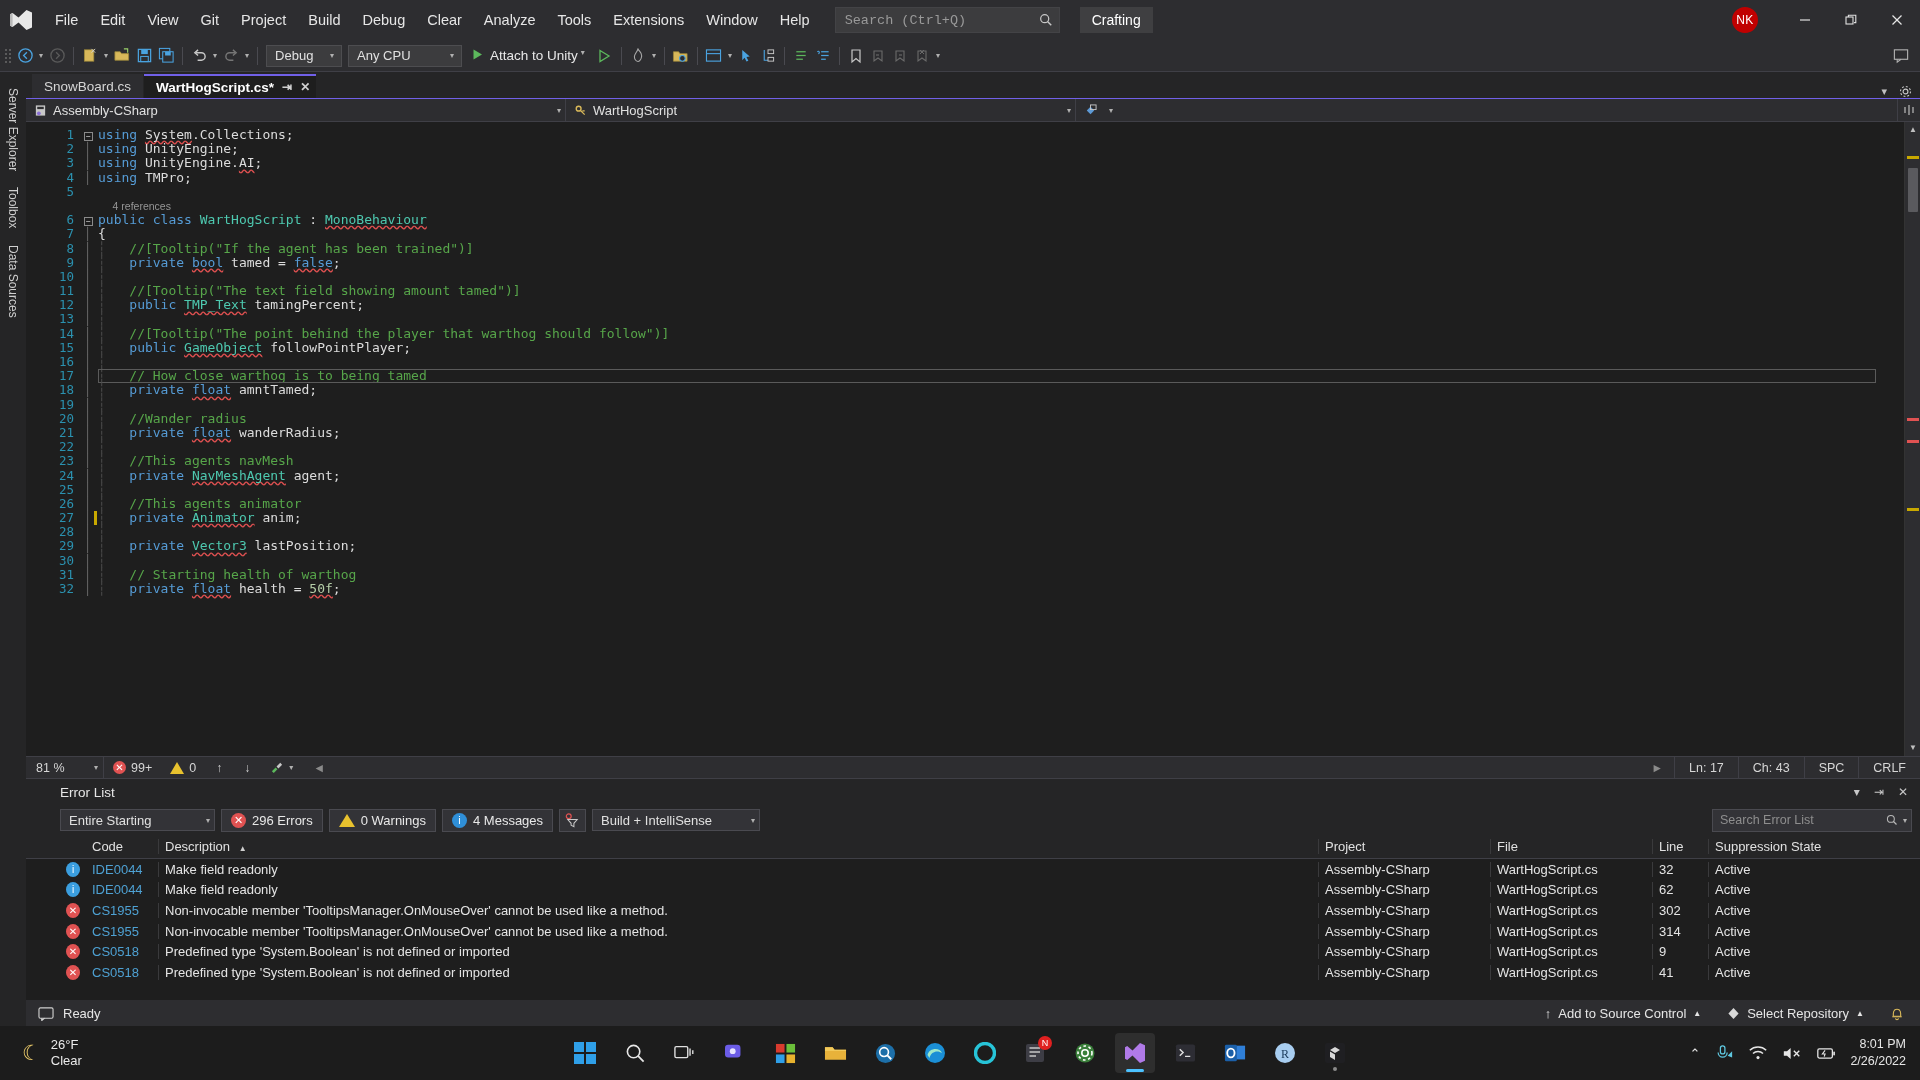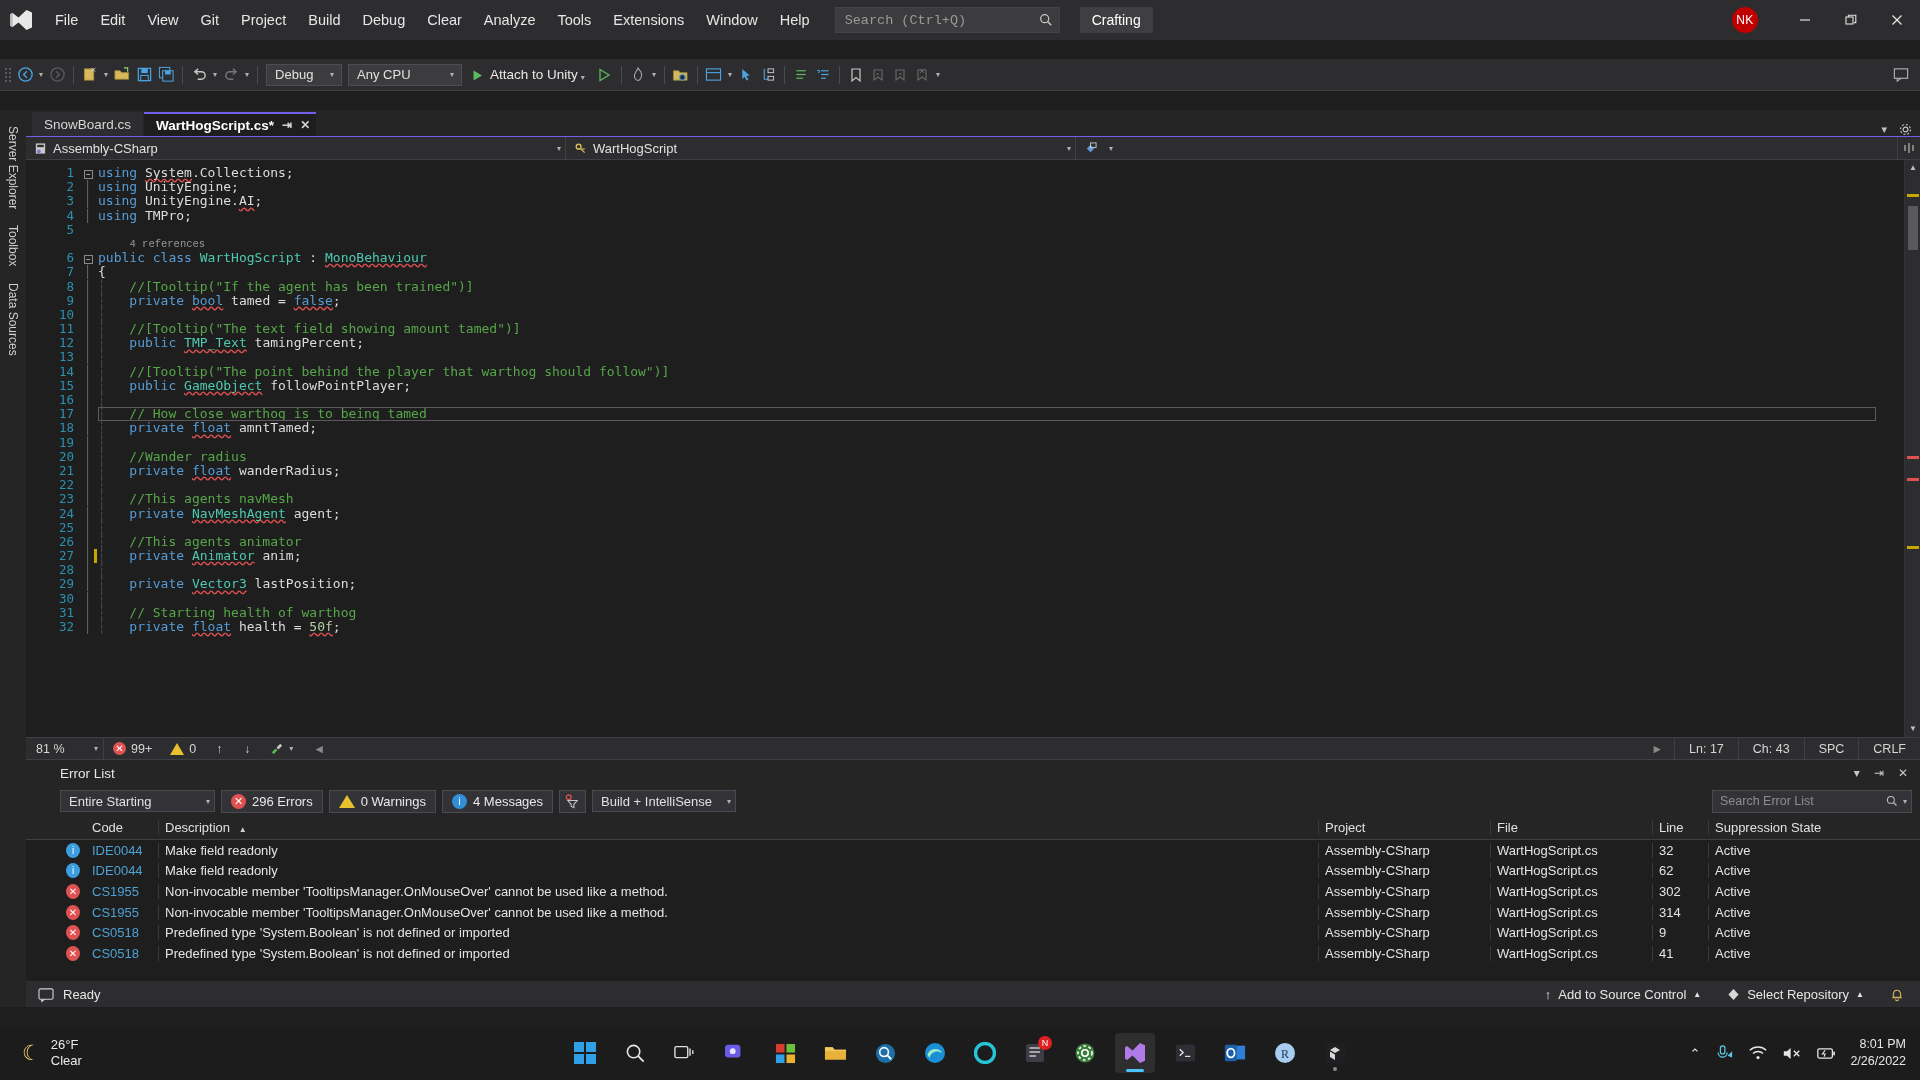--- a/index.html
+++ b/index.html
@@ -2,21 +2,21 @@
 <html><head>
 <meta charset="utf-8">
 <style>
   * { box-sizing: border-box; margin: 0; padding: 0; }
   html, body {
     width: 1920px; height: 1080px;
     background: #1e1e1e; overflow: hidden;
     font-family: "Liberation Sans", sans-serif;
     color: #f1f1f1; -webkit-font-smoothing: antialiased;
   }
-  #app { position: relative; width: 1920px; height: 1080px; display: flex; flex-direction: column; gap: 19px; }
+  #app { position: relative; width: 1920px; height: 1080px; display: flex; flex-direction: column; }
 
   
   .titlebar {
     height: 40px; background: #2d2d30; display: flex; align-items: center;
     flex: 0 0 40px; padding-left: 6px;
   }
   .vs-logo { width: 30px; height: 26px; display: flex; align-items: center; justify-content: center; margin-right: 8px; }
   .menu { display: flex; align-items: center; height: 100%; }
   .menu-item {
     padding: 0 11px; height: 100%; display: flex; align-items: center;
@@ -55,21 +55,21 @@
     height: 24px; min-width: 22px; display: flex; align-items: center; justify-content: center;
     color: #c8c8c8; font-size: 13px; padding: 0 2px;
   }
   .tb-sep { width: 1px; height: 18px; background: #4a4a50; margin: 0 5px; }
   .tb-caret { font-size: 8px; color: #b0b0b0; padding: 0 3px; }
   .tb-combo {
     height: 22px; background: #3c3c3e; border: 1px solid #4d4d50;
     display: flex; align-items: center; justify-content: space-between;
     padding: 0 4px 0 8px; font-size: 13px; color: #e0e0e0; margin: 0 3px;
   }
-  .tb-run { display: flex; align-items: flex-end; font-size: 13.5px; color: #e8e8e8; padding: 0 6px; }
+  .tb-run { display: flex; align-items: flex-start; font-size: 13.5px; color: #e8e8e8; padding: 0 6px; }
   .grip { width: 8px; height: 18px; display: flex; flex-wrap: wrap; align-content: center; margin-right: 2px; }
   .grip i { width: 2px; height: 2px; background: #6a6a6a; margin: 1px; border-radius: 50%; }
 
   
   .body-row { flex: 1; display: flex; min-height: 0; }
   .left-rail {
     width: 26px; background: #252526; flex: 0 0 26px;
     display: flex; flex-direction: column; align-items: center; padding-top: 8px;
   }
   .rail-tab {
@@ -127,21 +127,21 @@
     font-size: 8px; line-height: 7px; text-align: center; display: inline-block;
   }
   .indent-guide { color: #4b4b4b; }
   .ctext { flex: 1; position: relative; }
   .kw { color: #569cd6; }
   .type { color: #4ec9b0; }
   .cmt { color: #57a64a; }
   .num { color: #b5cea8; }
   .plain { color: #dcdcdc; }
   .sq { text-decoration: underline wavy #e05050; text-decoration-skip-ink: none; }
-  .refline { font-size: 10.5px; color: #969696; font-family: Liberation Mono, monospace; }
+  .refline { font-size: 10.5px; color: #969696; font-family: Liberation Sans, sans-serif; }
   .curline {
     position: absolute; left: 72px; right: 28px; height: 14.2px;
     border: 1px solid #5a5a5a; pointer-events: none;
   }
   .changebar { position: absolute; left: 68px; width: 3px; height: 14.2px; background: #c8a800; }
   .editor-scroll {
     width: 16px; background: #2d2d30; flex: 0 0 16px; position: relative;
     border-left: 1px solid #333;
   }
   .sb-thumb { position: absolute; left: 3px; width: 10px; background: #5a5a5e; border-radius: 1px; }
@@ -672,21 +672,21 @@
           <div class="ep-btn">
             <span class="ico-circ" style="background:#2f8fd8">i</span>
             <span>4 Messages</span>
           </div>
           <div class="ep-btn" style="padding:0 5px">
             <svg width="15" height="15" viewBox="0 0 16 16">
               <circle cx="4" cy="3.5" r="2.6" fill="none" stroke="#e05252" stroke-width="1.3"></circle>
               <path d="M3 7 L13 7 L9.5 11 L9.5 14.5 L6.5 13 L6.5 11 Z" fill="none" stroke="#c8c8c8" stroke-width="1.1"></path>
             </svg>
           </div>
-          <div class="ep-combo" style="width:144px">
+          <div class="ep-combo" style="width:168px">
             <span>Build + IntelliSense</span>
             <span style="font-size:8px;color:#b0b0b0">▾</span>
           </div>
           <div class="ep-search">
             <input type="text" placeholder="Search Error List" style="">
             <svg width="12" height="12" viewBox="0 0 16 16">
               <circle cx="6.5" cy="6.5" r="4.6" fill="none" stroke="#b8b8b8" stroke-width="1.4"></circle>
               <line x1="10" y1="10" x2="14" y2="14" stroke="#b8b8b8" stroke-width="1.6"></line>
             </svg>
             <span style="font-size:8px;color:#b0b0b0;padding-left:5px">▾</span>

